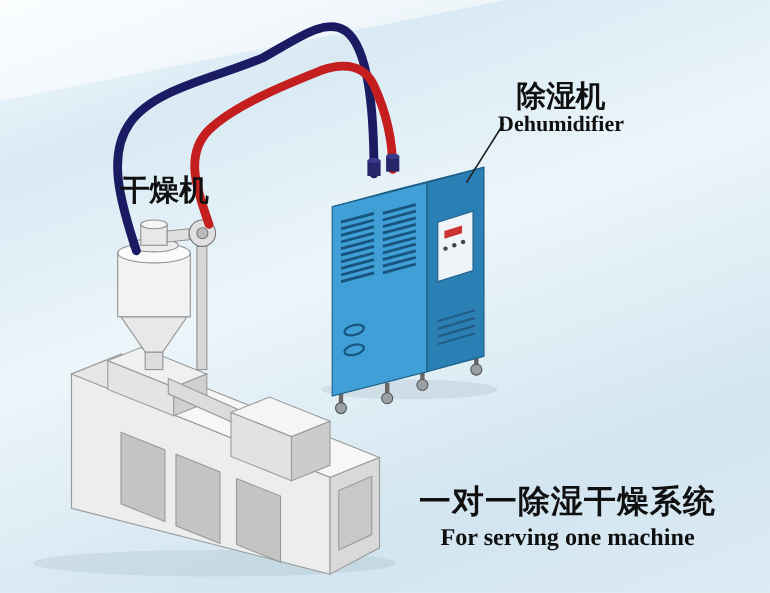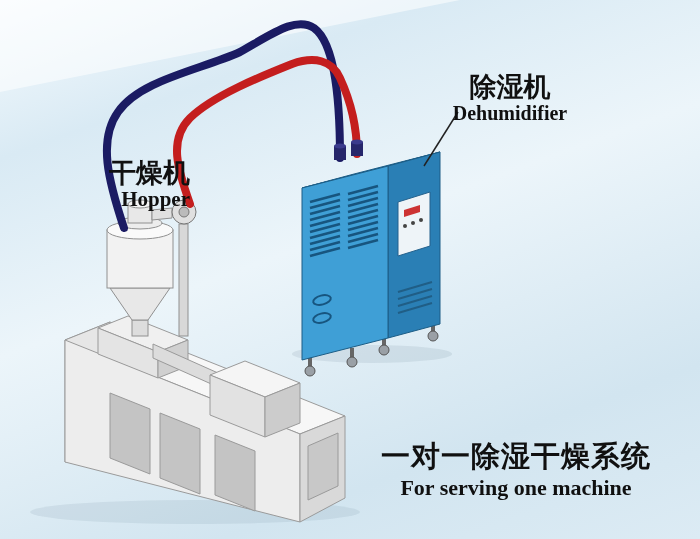--- a/index.html
+++ b/index.html
@@ -108,21 +108,20 @@
       <ellipse cx="340" cy="146" rx="6" ry="2.5" fill="#3a3a8c"></ellipse>
       <rect x="351" y="142" width="12" height="14" fill="#26266b"></rect>
       <ellipse cx="357" cy="142" rx="6" ry="2.5" fill="#3a3a8c"></ellipse>
     </g>
 
     <line x1="458" y1="112" x2="424" y2="166" stroke="#222222" stroke-width="1.5"></line>
   </svg>
 
   <div class="label label-hopper">
     <div class="cn">干燥机</div>
-    <div class="en">Hopper</div>
   </div>
 
   <div class="label label-caption">
     <div class="cn">一对一除湿干燥系统</div>
     <div class="en">For serving one machine</div>
   </div>
 
   <div class="label label-dehum">
     <div class="cn">除湿机</div>
     <div class="en">Dehumidifier</div>

